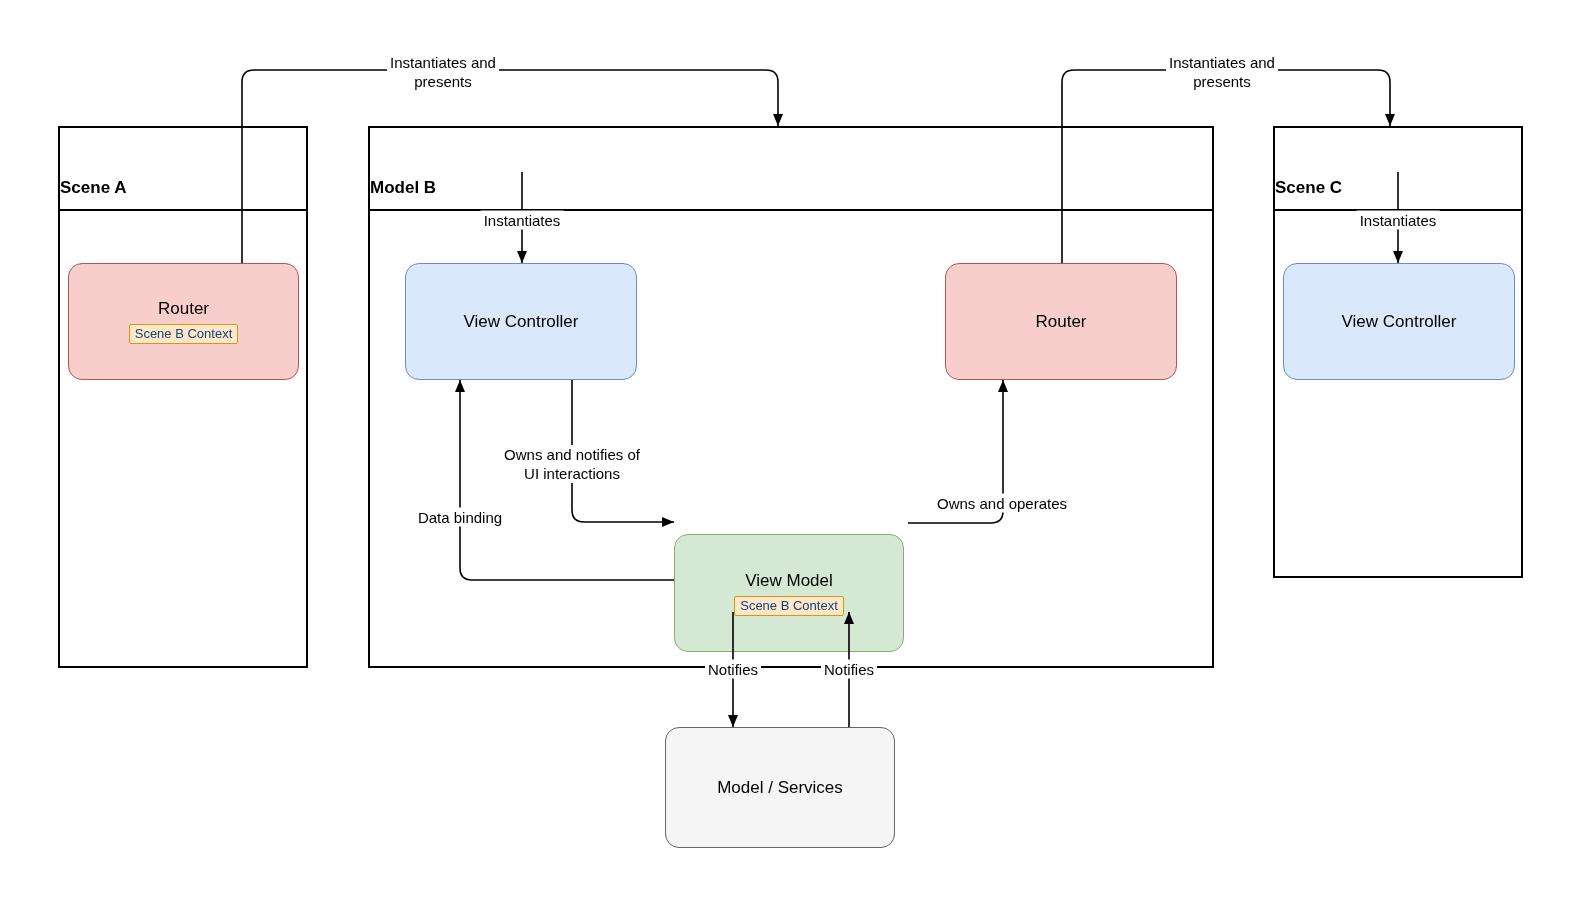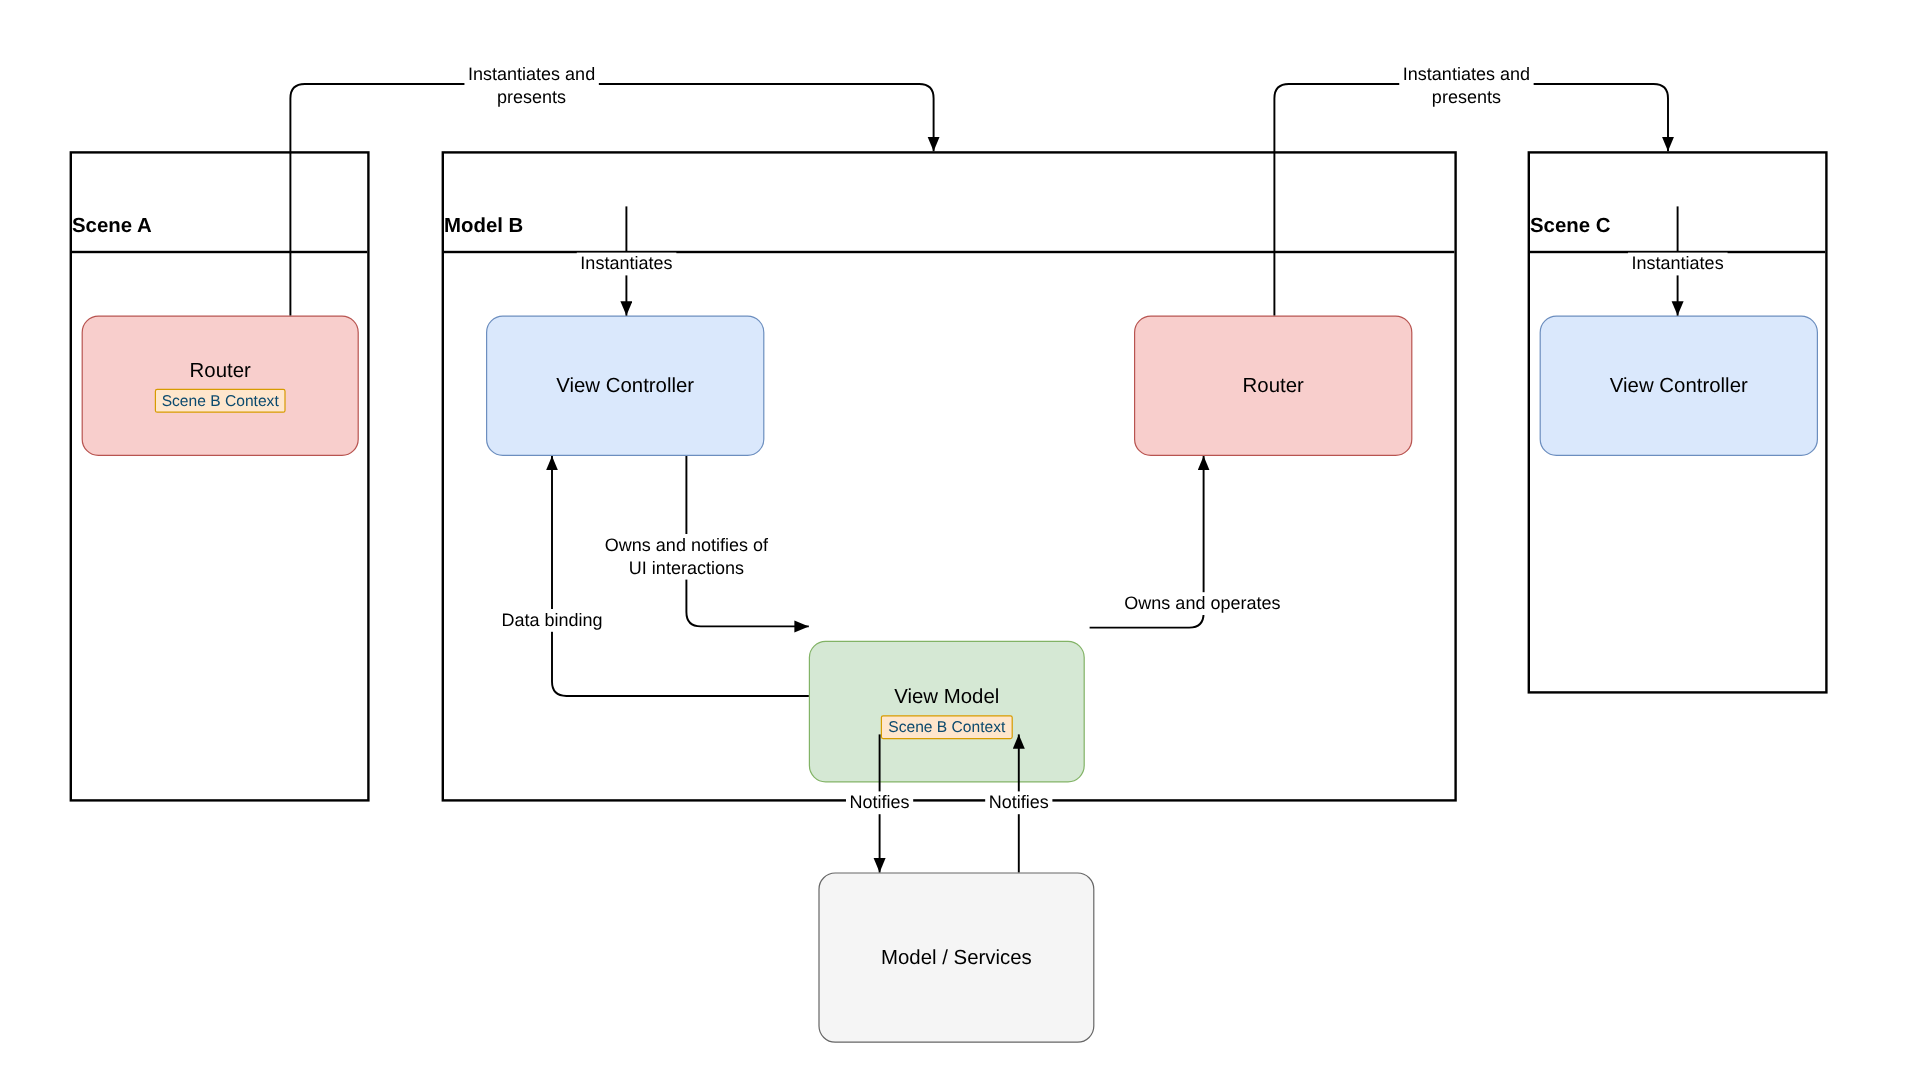--- a/index.html
+++ b/index.html
@@ -121,21 +121,21 @@
 
   <div class="node vc" style="left:1283px; top:263px; width:232px; height:117px;">
     <span>View Controller</span>
   </div>
 
   <div class="node vm" style="left:674px; top:494px; width:230px; height:118px;margin-top:40px;">
     <span>View Model</span>
     <span class="badge">Scene B Context</span>
   </div>
 
-  <div class="node model" style="left:682px; top:727px; width:230px; height:142px;">
+  <div class="node model" style="left:665px; top:727px; width:230px; height:121px;">
     <span>Model / Services</span>
   </div>
 
   <svg class="wires" viewBox="0 0 1596 900">
     <defs>
       <marker id="arrow" markerUnits="userSpaceOnUse" markerWidth="14" markerHeight="12" refX="12" refY="5" orient="auto">
         <path d="M0,0 L12,5 L0,10 Z" fill="#000"></path>
       </marker>
     </defs>
     <path class="wire" marker-end="url(#arrow)" d="M 242 263 V 82 Q 242 70 254 70 H 766 Q 778 70 778 82 V 126"></path>

